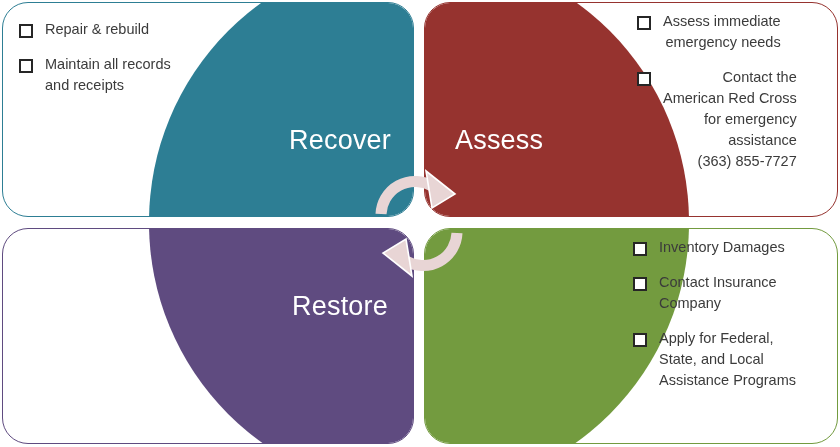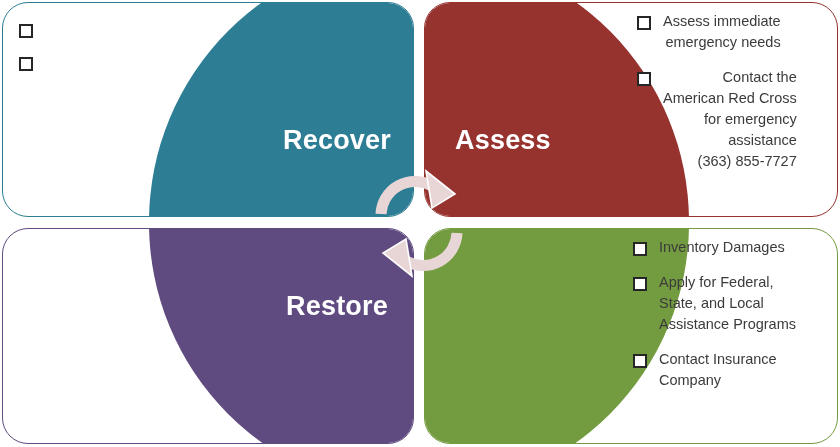--- a/index.html
+++ b/index.html
@@ -43,21 +43,21 @@
   .wedge-restore{ right:-6px; top:-6px;    background:#5f4b80;
                   border-bottom-left-radius:100%; }
   .wedge-respond{ left:-6px;  top:-6px;    background:#739b3f;
                   border-bottom-right-radius:100%; }
 
   
   .wedge-title{
     position:absolute;
     color:#ffffff;
     font-size:27px;
-    font-weight:700;
+    font-weight:400;
     letter-spacing:.2px;
     white-space:nowrap;
     pointer-events:none;
   }
   .title-recover{ right:22px; top:122px; }
   .title-react  { left:30px;  top:122px; }
   .title-restore{ right:25px; top:62px;  }
   .title-respond{ left:30px;  top:68px;  }
 
   
@@ -104,23 +104,26 @@
 <body>
 
 <div id="stage">
 
   <div class="card card-recover">
     <div class="wedge wedge-recover"></div>
     <div class="wedge-title title-recover">Recover</div>
     <div class="list list-recover">
       <div class="list-item">
         <span class="chk"></span>
+        <span class="item-text">Repair &amp; rebuild</span>
       </div>
       <div class="list-item">
         <span class="chk"></span>
+        <span class="item-text">Maintain all records
+and receipts</span>
       </div>
     </div>
   </div>
 
   <div class="card card-react">
     <div class="wedge wedge-react"></div>
     <div class="wedge-title title-react">Assess</div>
     <div class="list list-react">
       <div class="list-item">
         <span class="chk"></span>
@@ -145,28 +148,28 @@
 
   <div class="card card-respond">
     <div class="wedge wedge-respond"></div>
     <div class="list list-respond">
       <div class="list-item">
         <span class="chk"></span>
         <span class="item-text">Inventory Damages</span>
       </div>
       <div class="list-item">
         <span class="chk"></span>
+        <span class="item-text">Contact Insurance
+Company</span>
+      </div>
+      <div class="list-item">
+        <span class="chk"></span>
         <span class="item-text">Apply for Federal,
 State, and Local
 Assistance Programs</span>
-      </div>
-      <div class="list-item">
-        <span class="chk"></span>
-        <span class="item-text">Contact Insurance
-Company</span>
       </div>
     </div>
   </div>
 
   <svg class="arrows" viewBox="0 0 840 447">
 
     <g>
       <path d="M 381 214
                A 34 34 0 0 1 432 186" fill="none" stroke="#e8d5d5" stroke-width="11" stroke-linecap="butt"></path>
       <path d="M 426 171 L 455 194 L 432 208 Z" fill="#e8d5d5"></path>

